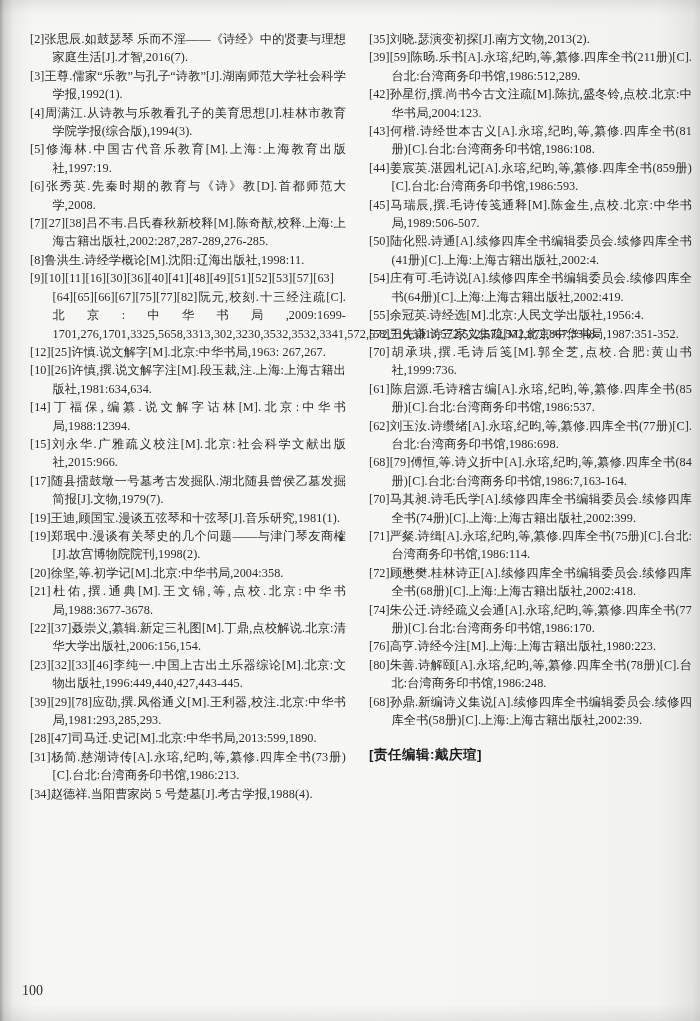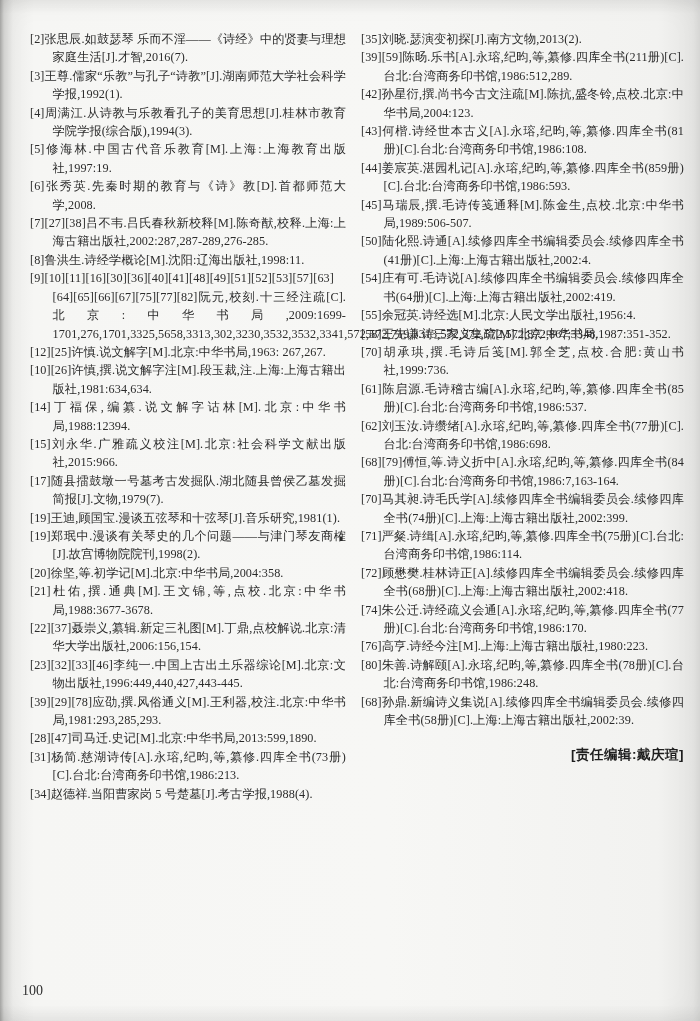--- a/index.html
+++ b/index.html
@@ -21,38 +21,37 @@
     background:
       linear-gradient(180deg, rgba(0,0,0,0.05) 0, rgba(0,0,0,0) 14px, rgba(0,0,0,0) calc(100% - 16px), rgba(0,0,0,0.05) 100%),
       linear-gradient(90deg, #a9a9a7 0, #d6d6d4 4px, #ededeb 13px, #f6f6f4 34px, #f7f7f5 55%, #f2f2f0 94%, #e6e6e4 99%, #dcdcda 100%);
     box-shadow: inset 0 0 30px rgba(0,0,0,0.05);
   }
   .columns {
     position: absolute;
     top: 30px;
     left: 30px;
     display: flex;
-    gap: 15px;
+    gap: 23px;
   }
   .col {
     font-size: 12.2px;
     line-height: 18.4px;
     text-align: justify;
     letter-spacing: 0.1px;
   }
   .col-left  { width: 316px; }
   .col-right { width: 323px; }
   .ref {
     margin: 0;
     padding-left: 1.85em;
     text-indent: -1.85em;
   }
   .editor-line {
     margin-top: 17px;
-    text-align: right;
     font-family: "Liberation Sans", "DejaVu Sans", sans-serif;
     font-weight: bold;
     font-size: 13.5px;
     color: #1e1e1e;
     letter-spacing: 0.5px;
   }
   .page-number {
     position: absolute;
     left: 22px;
     bottom: 22px;

